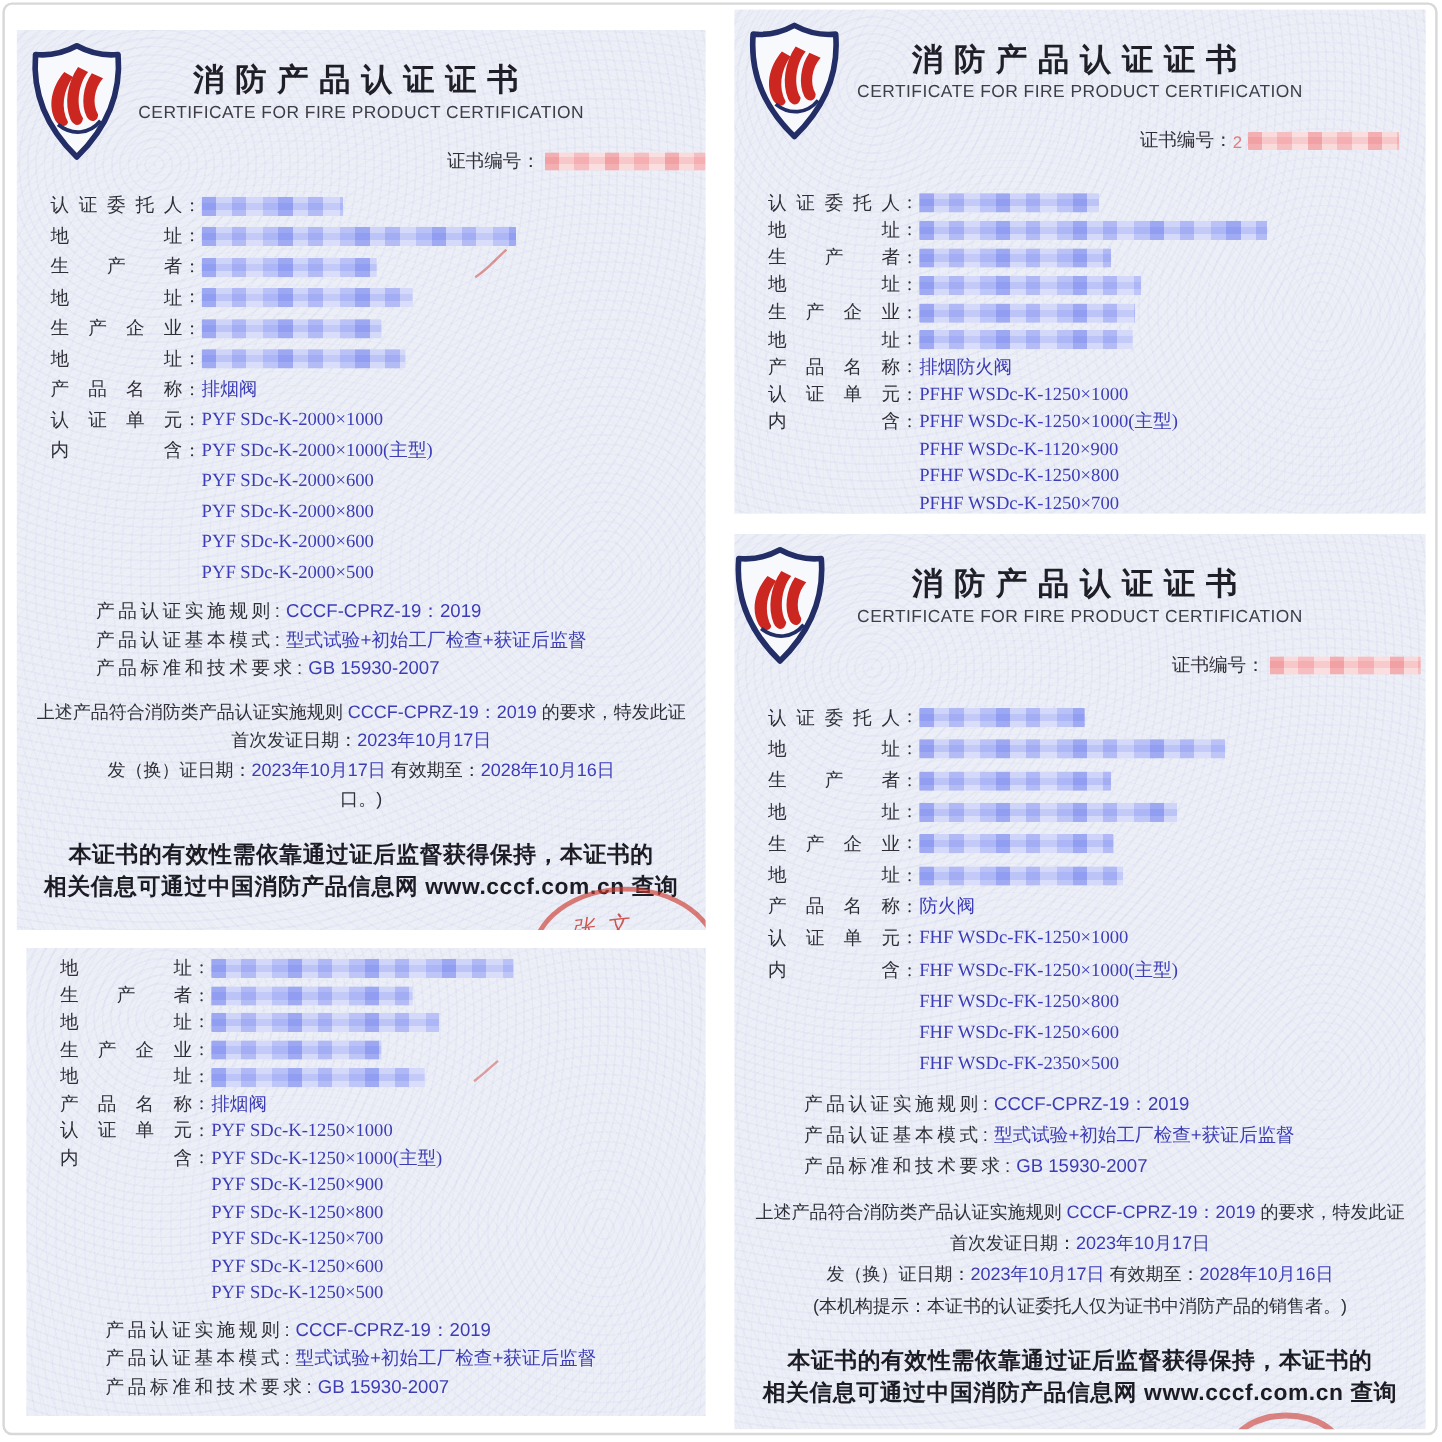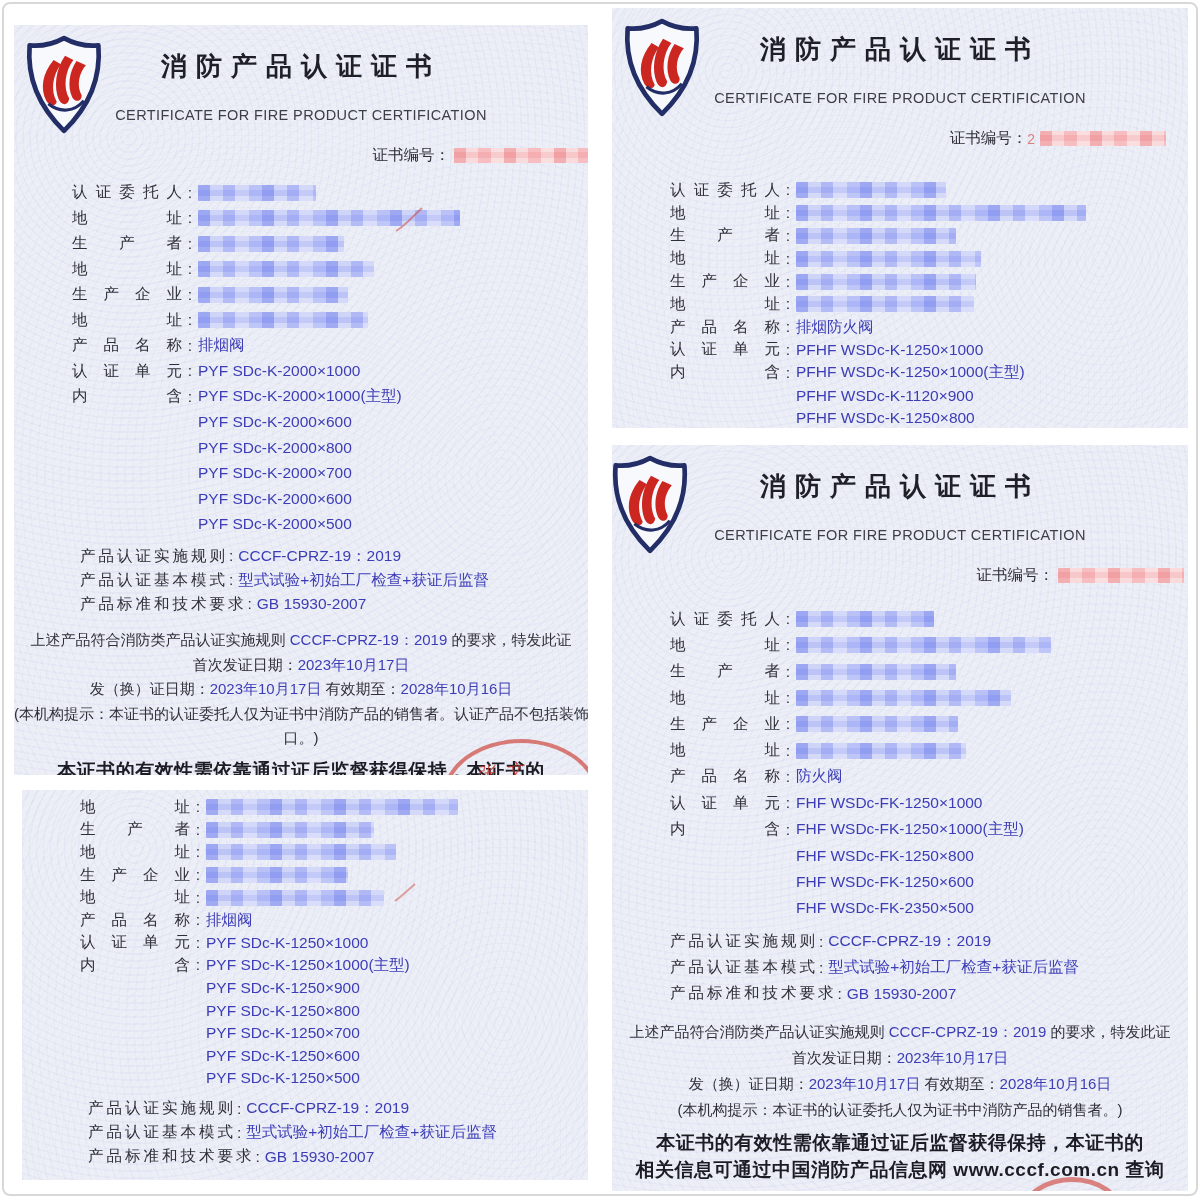--- a/index.html
+++ b/index.html
@@ -16,21 +16,21 @@
   }
   .cert-tl{left:14px;top:25px;width:574px;height:750px;}
   .cert-tr{left:612px;top:8px;width:576px;height:420px;}
   .cert-bl{left:22px;top:790px;width:566px;height:390px;}
   .cert-br{left:612px;top:445px;width:576px;height:746px;}
 
   .hdr{position:relative;text-align:center;padding-top:24px;}
   .logo{position:absolute;left:8px;top:10px;width:84px;height:100px;}
   .cert-br .logo{left:-4px;}
   .title{font-size:26px;font-weight:600;letter-spacing:9px;color:#1f1f28;}
-  .subtitle{font-size:14.5px;color:#3d3d47;margin-top:23px;letter-spacing:0.4px;}
+  .subtitle{font-size:14.5px;color:#3d3d47;margin-top:2px;letter-spacing:0.4px;}
 
   .certno{display:flex;justify-content:flex-end;align-items:center;margin-top:22px;font-size:15.5px;color:#2f2f38;}
   .cert-tl .certno{padding-right:0;}
   .cert-tr .certno{padding-right:22px;}
   .cert-br .certno{padding-right:4px;}
   .certno-prefix{color:#e07b7b;font-size:14px;margin-right:1px;}
 
   .mosaic{display:inline-block;height:16px;border-radius:1px;}
   .mosaic.blue{
     background-color:#c6ccf7;
@@ -47,39 +47,39 @@
   }
 
   .fields{margin-top:14px;}
   .cert-tr .fields{margin-top:30px;}
   .cert-bl .fields{margin-top:6px;}
   .cert-br .fields{margin-top:20px;}
   .cert-tl{--rh:25.5px;}
   .cert-tr{--rh:22.8px;}
   .cert-bl{--rh:22.6px;}
   .cert-br{--rh:26.3px;}
-  .f-row{display:flex;align-items:center;height:var(--rh);padding-left:58px;font-size:15.5px;}
+  .f-row{display:flex;align-items:center;height:var(--rh);padding-left:28px;font-size:15.5px;font-family:Liberation Serif, serif;}
   .f-label{display:inline-block;width:110px;text-align:justify;text-align-last:justify;color:#2f2f38;white-space:nowrap;}
   .f-colon{width:16px;text-align:center;color:#2f2f38;}
   .f-value{color:#3c3db6;white-space:nowrap;}
 
   .specs{margin-top:7px;}
   .spec-row{display:flex;align-items:center;height:24px;padding-left:66px;font-size:15.5px;}
   .cert-br .spec-row{height:26px;padding-left:58px;}
   .spec-label{letter-spacing:3px;color:#2f2f38;white-space:nowrap;}
   .spec-colon{padding:0 5px 0 1px;color:#2f2f38;}
   .spec-value{color:#3c3db6;white-space:nowrap;}
 
   .centers{margin-top:12px;}
   .center-line{text-align:center;font-size:15px;line-height:24.5px;height:24.5px;white-space:nowrap;}
   .cert-br .center-line{line-height:26px;height:26px;}
   .part-d{color:#2f2f38;}
   .part-b{color:#3c3db6;}
 
-  .bolds{margin-top:6px;}
+  .bolds{margin-top:19px;}
   .bold-line{text-align:center;font-size:19px;font-weight:700;line-height:27.5px;color:#1c1c24;letter-spacing:0.5px;white-space:nowrap;}
 
   .seal-frag{position:absolute;right:-14px;bottom:-34px;width:160px;height:84px;pointer-events:none;}
   .seal-ellipse{position:absolute;left:0;top:14px;width:150px;height:110px;border:4px solid rgba(205,58,48,.65);border-radius:50%;}
   .seal-chars{position:absolute;left:34px;top:34px;color:rgba(198,48,40,.8);font-size:19px;transform:rotate(-6deg);letter-spacing:10px;font-style:italic;}
   .seal-frag-br{position:absolute;right:70px;bottom:-14px;width:96px;height:28px;pointer-events:none;}
   .seal-arc-br{position:absolute;left:0;top:0;width:90px;height:60px;border:5px solid rgba(205,58,48,.6);border-radius:50%;}
   .squiggle{position:absolute;pointer-events:none;}
 </style>
 </head>
@@ -155,25 +155,20 @@
         <span class="f-value">PYF SDc-K-2000×600</span>
       </div>
       <div class="f-row">
         <span class="f-label"></span>
         <span class="f-colon"></span>
         <span class="f-value">PYF SDc-K-2000×800</span>
       </div>
       <div class="f-row">
         <span class="f-label"></span>
         <span class="f-colon"></span>
-        <span class="f-value">PYF SDc-K-2000×700</span>
-      </div>
-      <div class="f-row">
-        <span class="f-label"></span>
-        <span class="f-colon"></span>
         <span class="f-value">PYF SDc-K-2000×600</span>
       </div>
       <div class="f-row">
         <span class="f-label"></span>
         <span class="f-colon"></span>
         <span class="f-value">PYF SDc-K-2000×500</span>
       </div>
     </div>
   <div class="specs">
       <div class="spec-row">
@@ -189,21 +184,20 @@
       <div class="spec-row">
         <span class="spec-label">产品标准和技术要求</span>
         <span class="spec-colon">:</span>
         <span class="spec-value">GB 15930-2007</span>
       </div>
     </div>
   <div class="centers">
       <div class="center-line"><span class="part-d">上述产品符合消防类产品认证实施规则 </span><span class="part-b">CCCF-CPRZ-19：2019</span><span class="part-d"> 的要求，特发此证</span></div>
       <div class="center-line"><span class="part-d">首次发证日期：</span><span class="part-b">2023年10月17日</span></div>
       <div class="center-line"><span class="part-d">发（换）证日期：</span><span class="part-b">2023年10月17日</span><span class="part-d"> 有效期至：</span><span class="part-b">2028年10月16日</span></div>
-      <div class="center-line"><span class="part-d">(本机构提示：本证书的认证委托人仅为证书中消防产品的销售者。认证产品不包括装饰</span></div>
       <div class="center-line"><span class="part-d">口。)</span></div>
     </div>
   <div class="bolds">
       <div class="bold-line">本证书的有效性需依靠通过证后监督获得保持，本证书的</div>
       <div class="bold-line">相关信息可通过中国消防产品信息网 www.cccf.com.cn 查询</div>
     </div>
 
   <svg class="squiggle" style="left:378px;top:180px;width:34px;height:30px;" viewBox="0 0 34 30">
     <path d="M4 26 C14 20 20 12 30 3" stroke="rgba(200,60,50,.5)" stroke-width="2" fill="none"></path>
   </svg>

